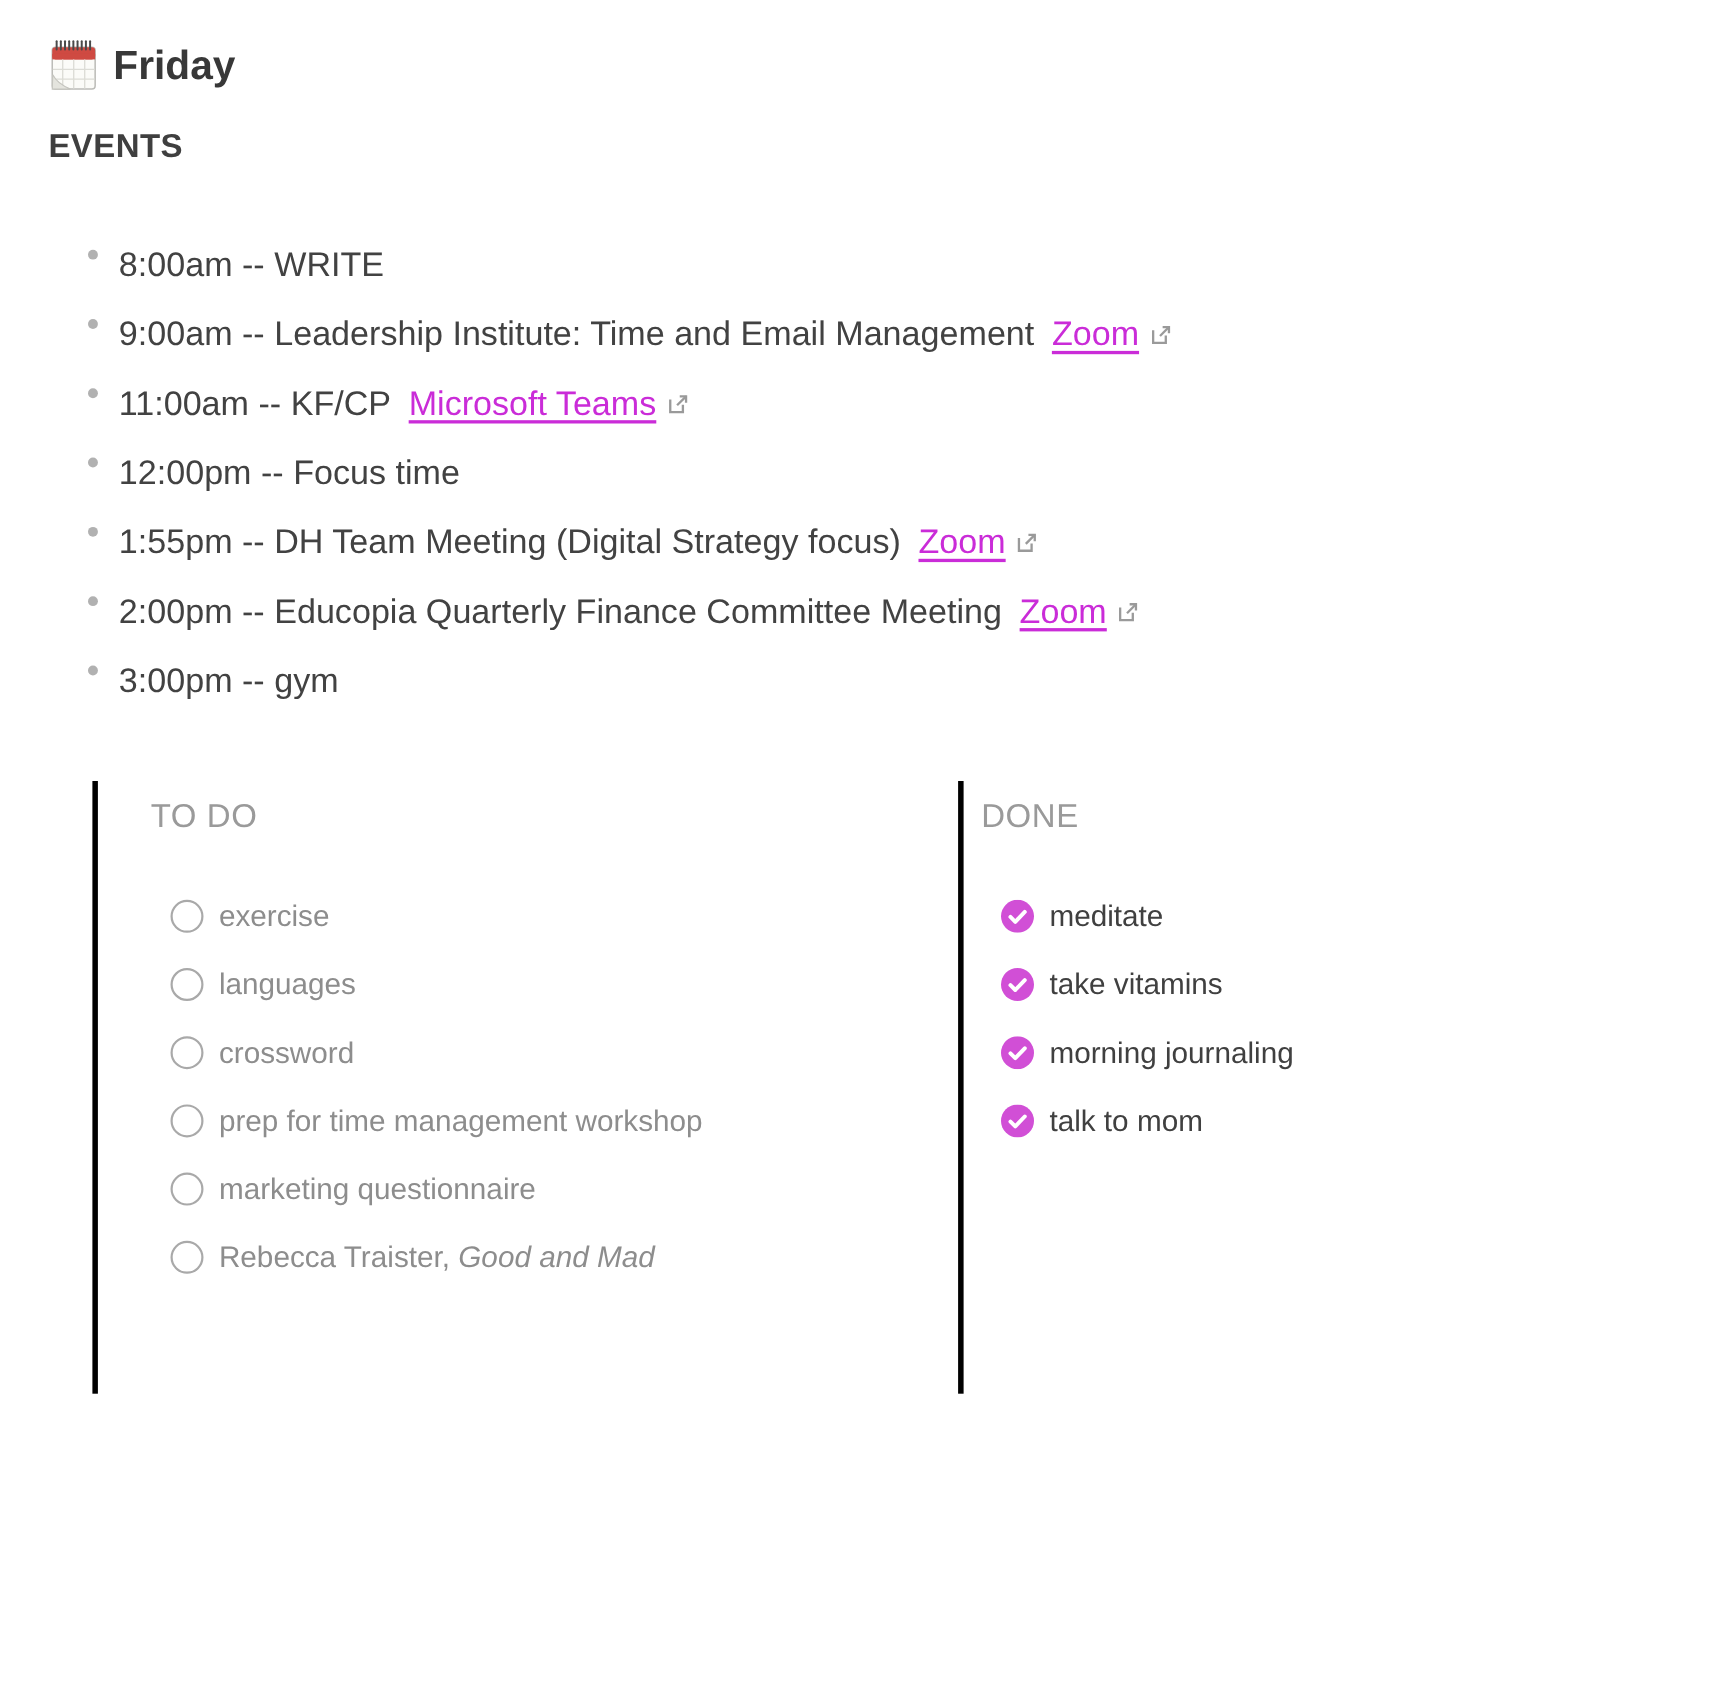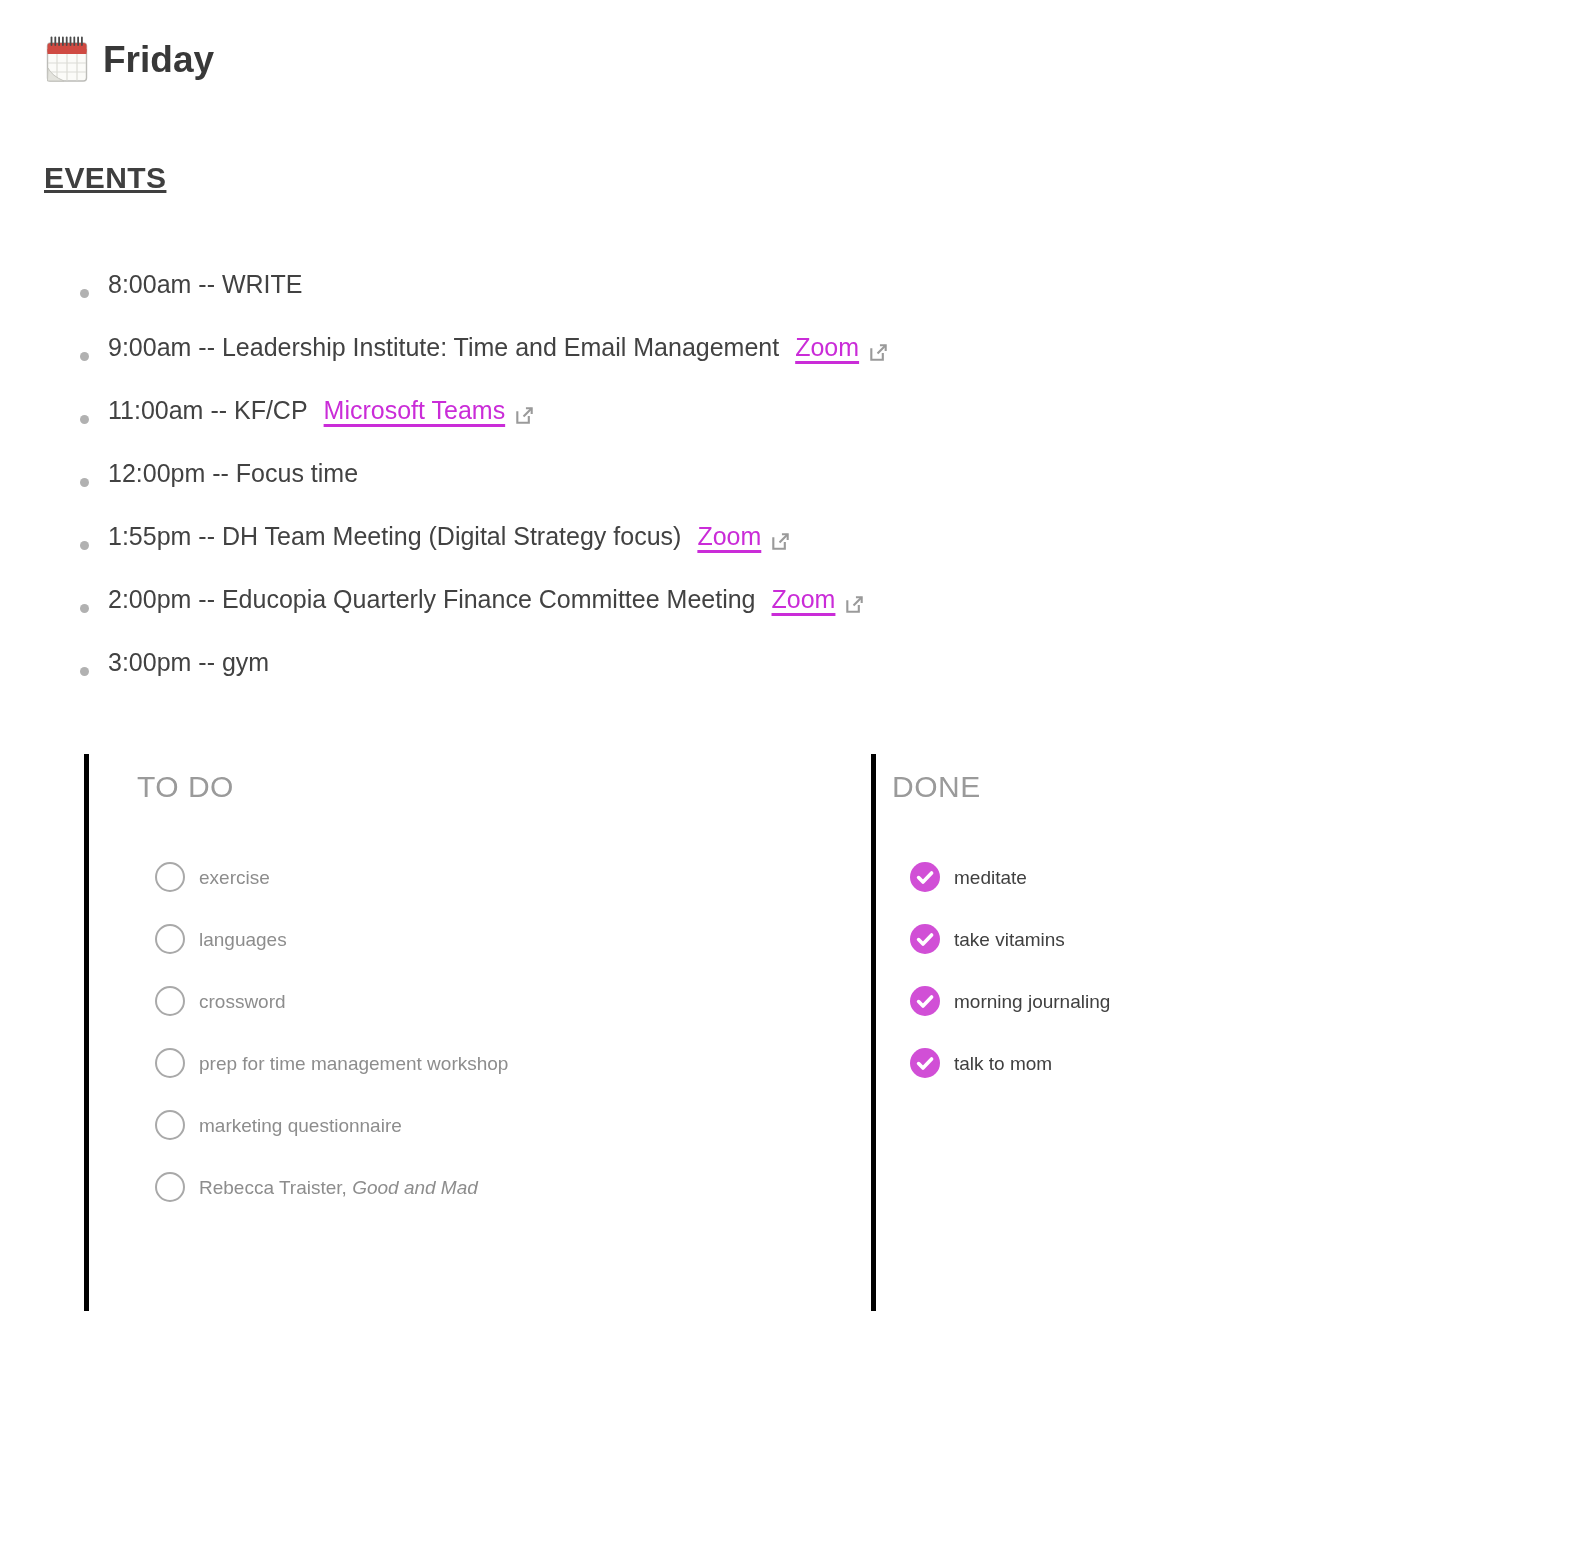--- a/index.html
+++ b/index.html
@@ -10,47 +10,47 @@
   }
   main{padding:36px 40px 0 44px;box-sizing:border-box;}
 
   
   .title{display:flex;align-items:center;gap:13px;margin:0;
          font-size:37px;font-weight:700;color:#383838;text-align:center;}
   .cal-icon svg{width:46px;height:48px;display:block;}
 
   
   .sect-h{font-size:30px;font-weight:800;color:#3f3f3f;letter-spacing:.4px;margin:0;}
-  .events-h{margin-top:77px;text-decoration:underline;}
+  .events-h{margin-top:33px;}
   .tasks-h{margin-top:176px;}
 
   
   ul.events{list-style:none;margin:76px 0 0 0;padding:0;}
-  ul.events li{display:flex;align-items:flex-end;margin:0 0 36px 0;
-               font-size:25px;line-height:27px;color:#424242;}
+  ul.events li{display:flex;align-items:flex-start;margin:0 0 36px 0;
+               font-size:31px;line-height:27px;color:#424242;}
   ul.events li:last-child{margin-bottom:0;}
   .dot{width:9px;height:9px;border-radius:50%;background:#b1b1b1;
        margin:0 19px 0 36px;flex:none;}
   .elink{color:#ca2cd8;text-decoration:underline;
          text-decoration-thickness:2.5px;text-underline-offset:5px;
          margin-left:16px;cursor:pointer;}
   .ext{margin-left:8px;position:relative;top:3px;}
   .ext svg{width:23px;height:23px;display:block;}
 
   
   .columns{display:flex;margin:78px 0 0 40px;}
   .col{border-left:5px solid #000000;padding:16px 0 0 48px;
        min-height:557px;box-sizing:border-box;}
   .col-todo{width:787px;flex:none;}
   .col-done{flex:1;padding-left:16px;}
   .col h3{margin:0;font-size:30px;font-weight:400;color:#9a9a9a;letter-spacing:.5px;}
 
   ul.tasklist{list-style:none;margin:58px 0 0 18px;padding:0;}
   ul.tasklist li{display:flex;align-items:flex-end;gap:14px;
-                 margin:0 0 32px 0;font-size:19px;line-height:29px;}
+                 margin:0 0 32px 0;font-size:27px;line-height:29px;}
   .col-todo ul.tasklist li{color:#8d8d8d;}
   .col-done ul.tasklist li{color:#404040;}
   .radio{width:30px;height:30px;border:2px solid #a9a9a9;border-radius:50%;
          box-sizing:border-box;background:#fff;flex:none;cursor:pointer;}
   .checkwrap{flex:none;cursor:pointer;}
   .checkwrap svg{width:30px;height:30px;display:block;}
   em{font-style:italic;}
 </style>
 </head>
 <body>

